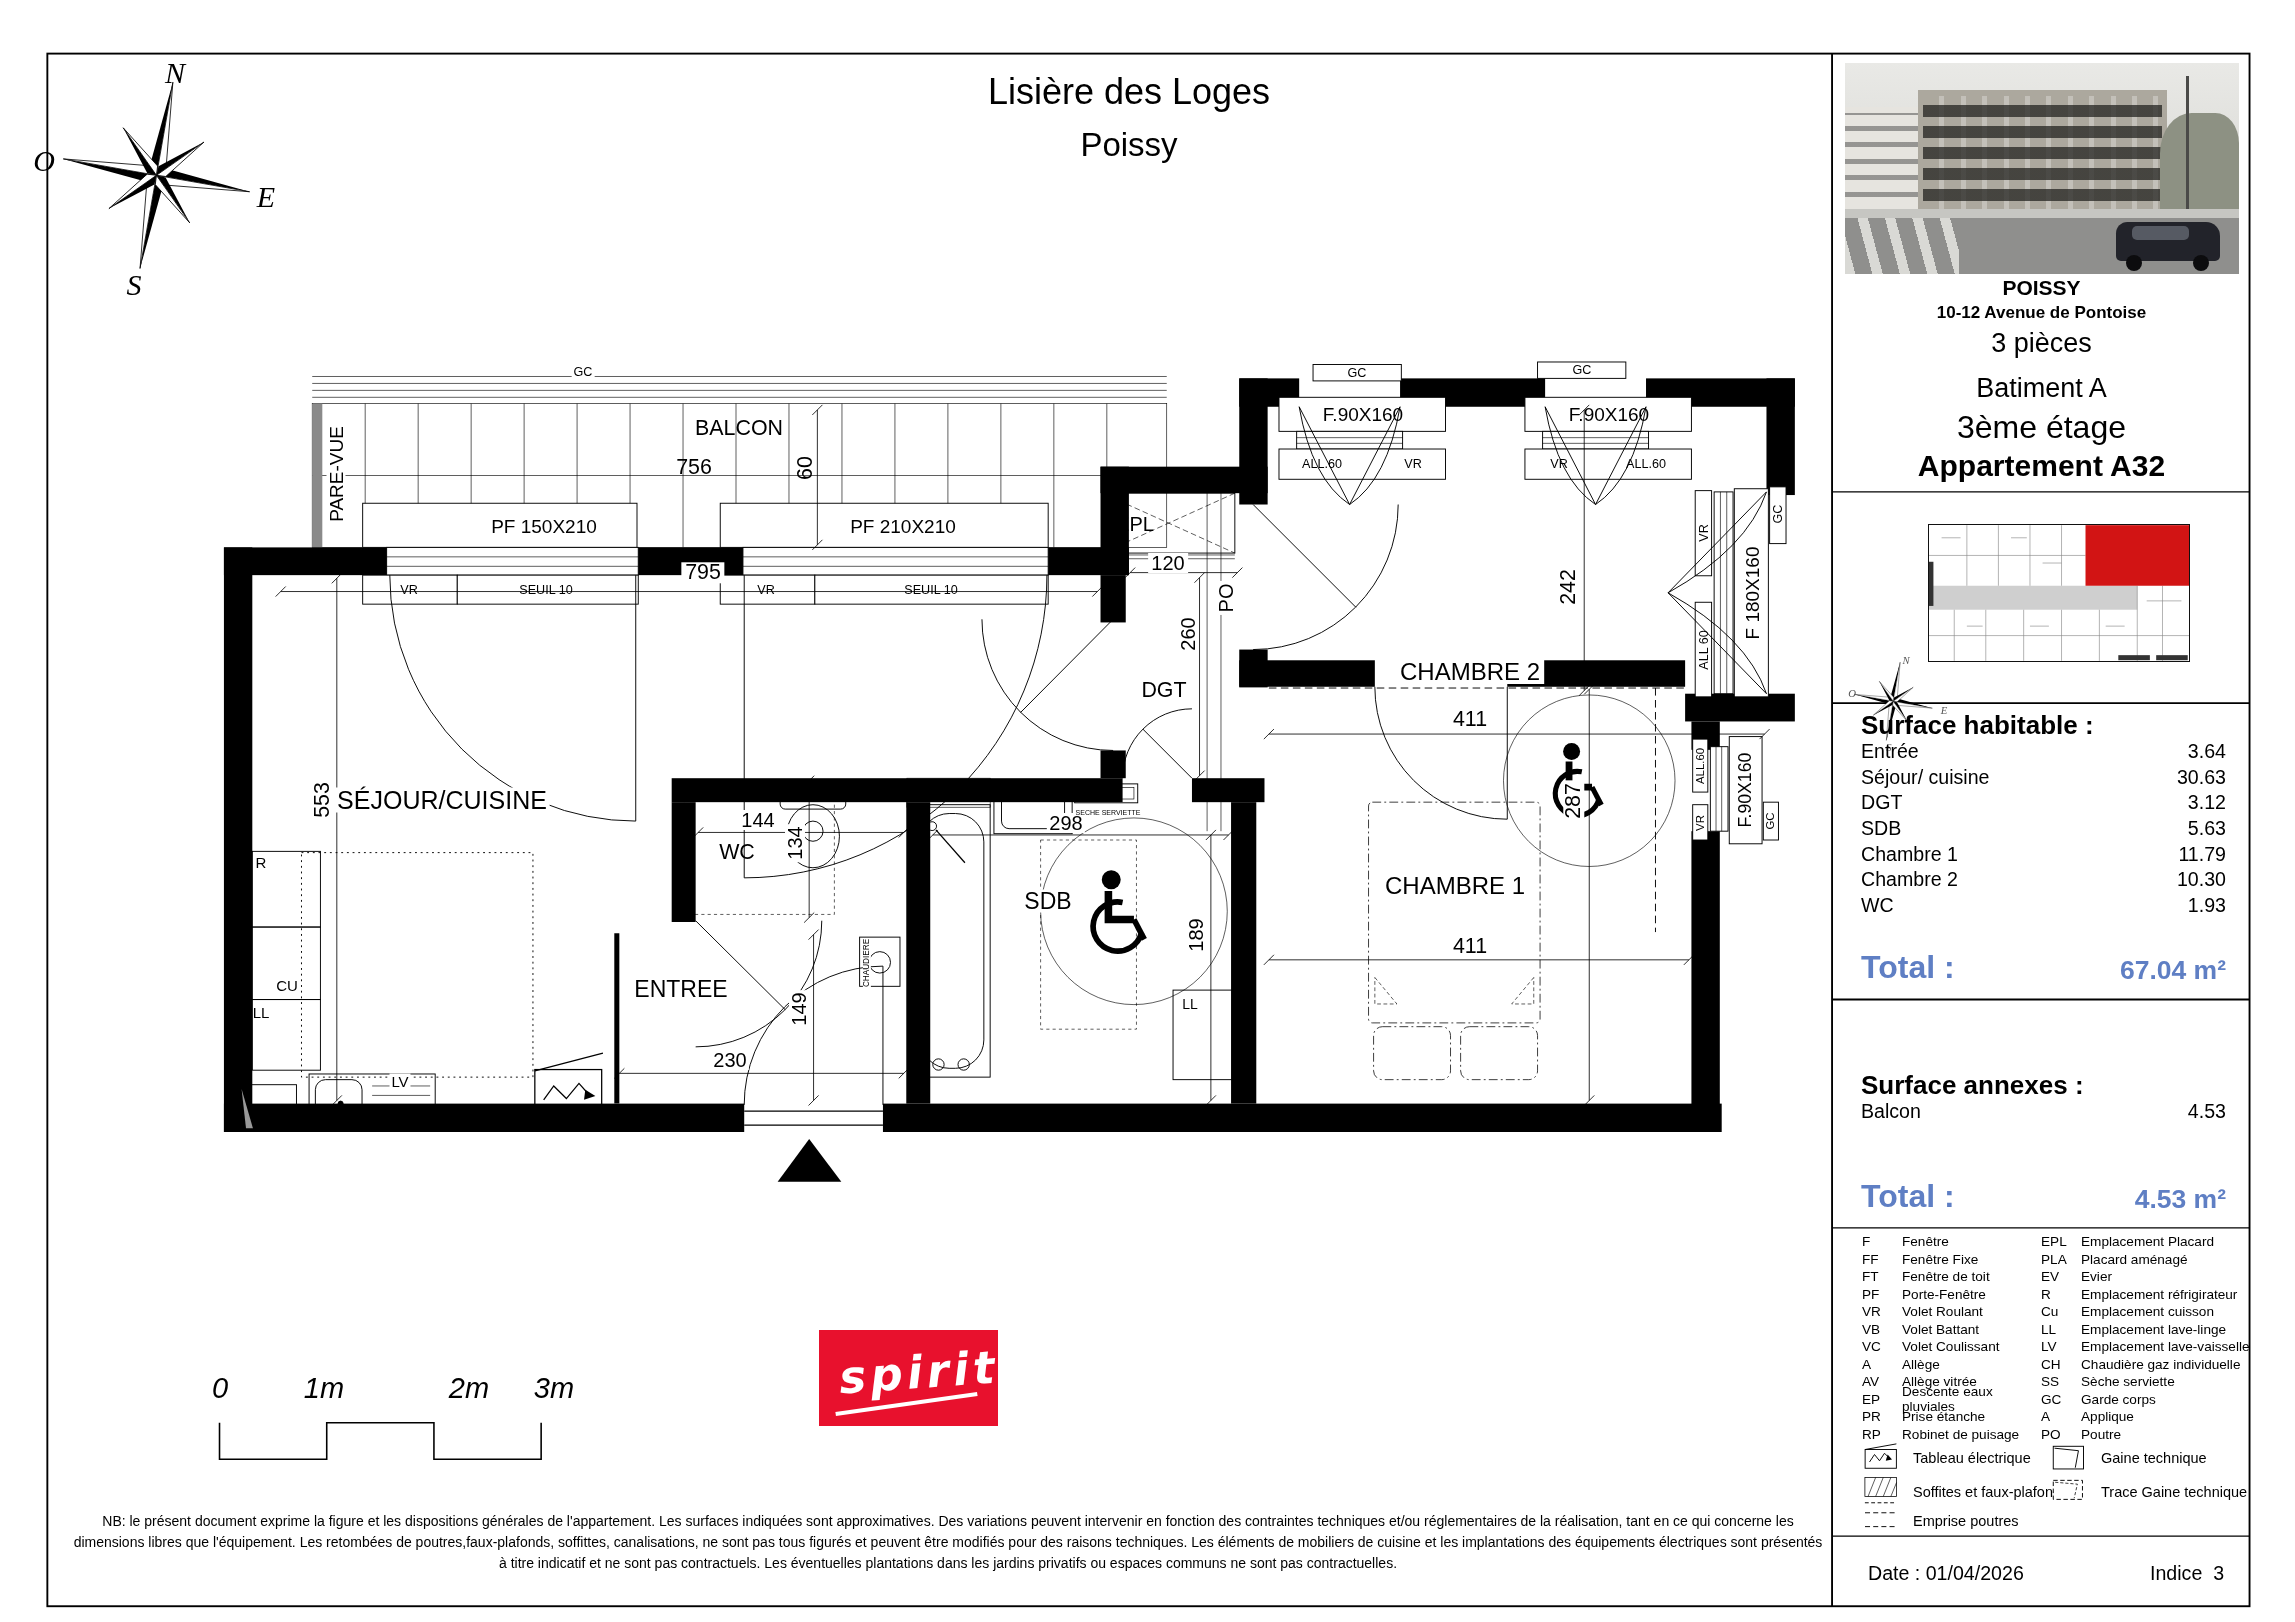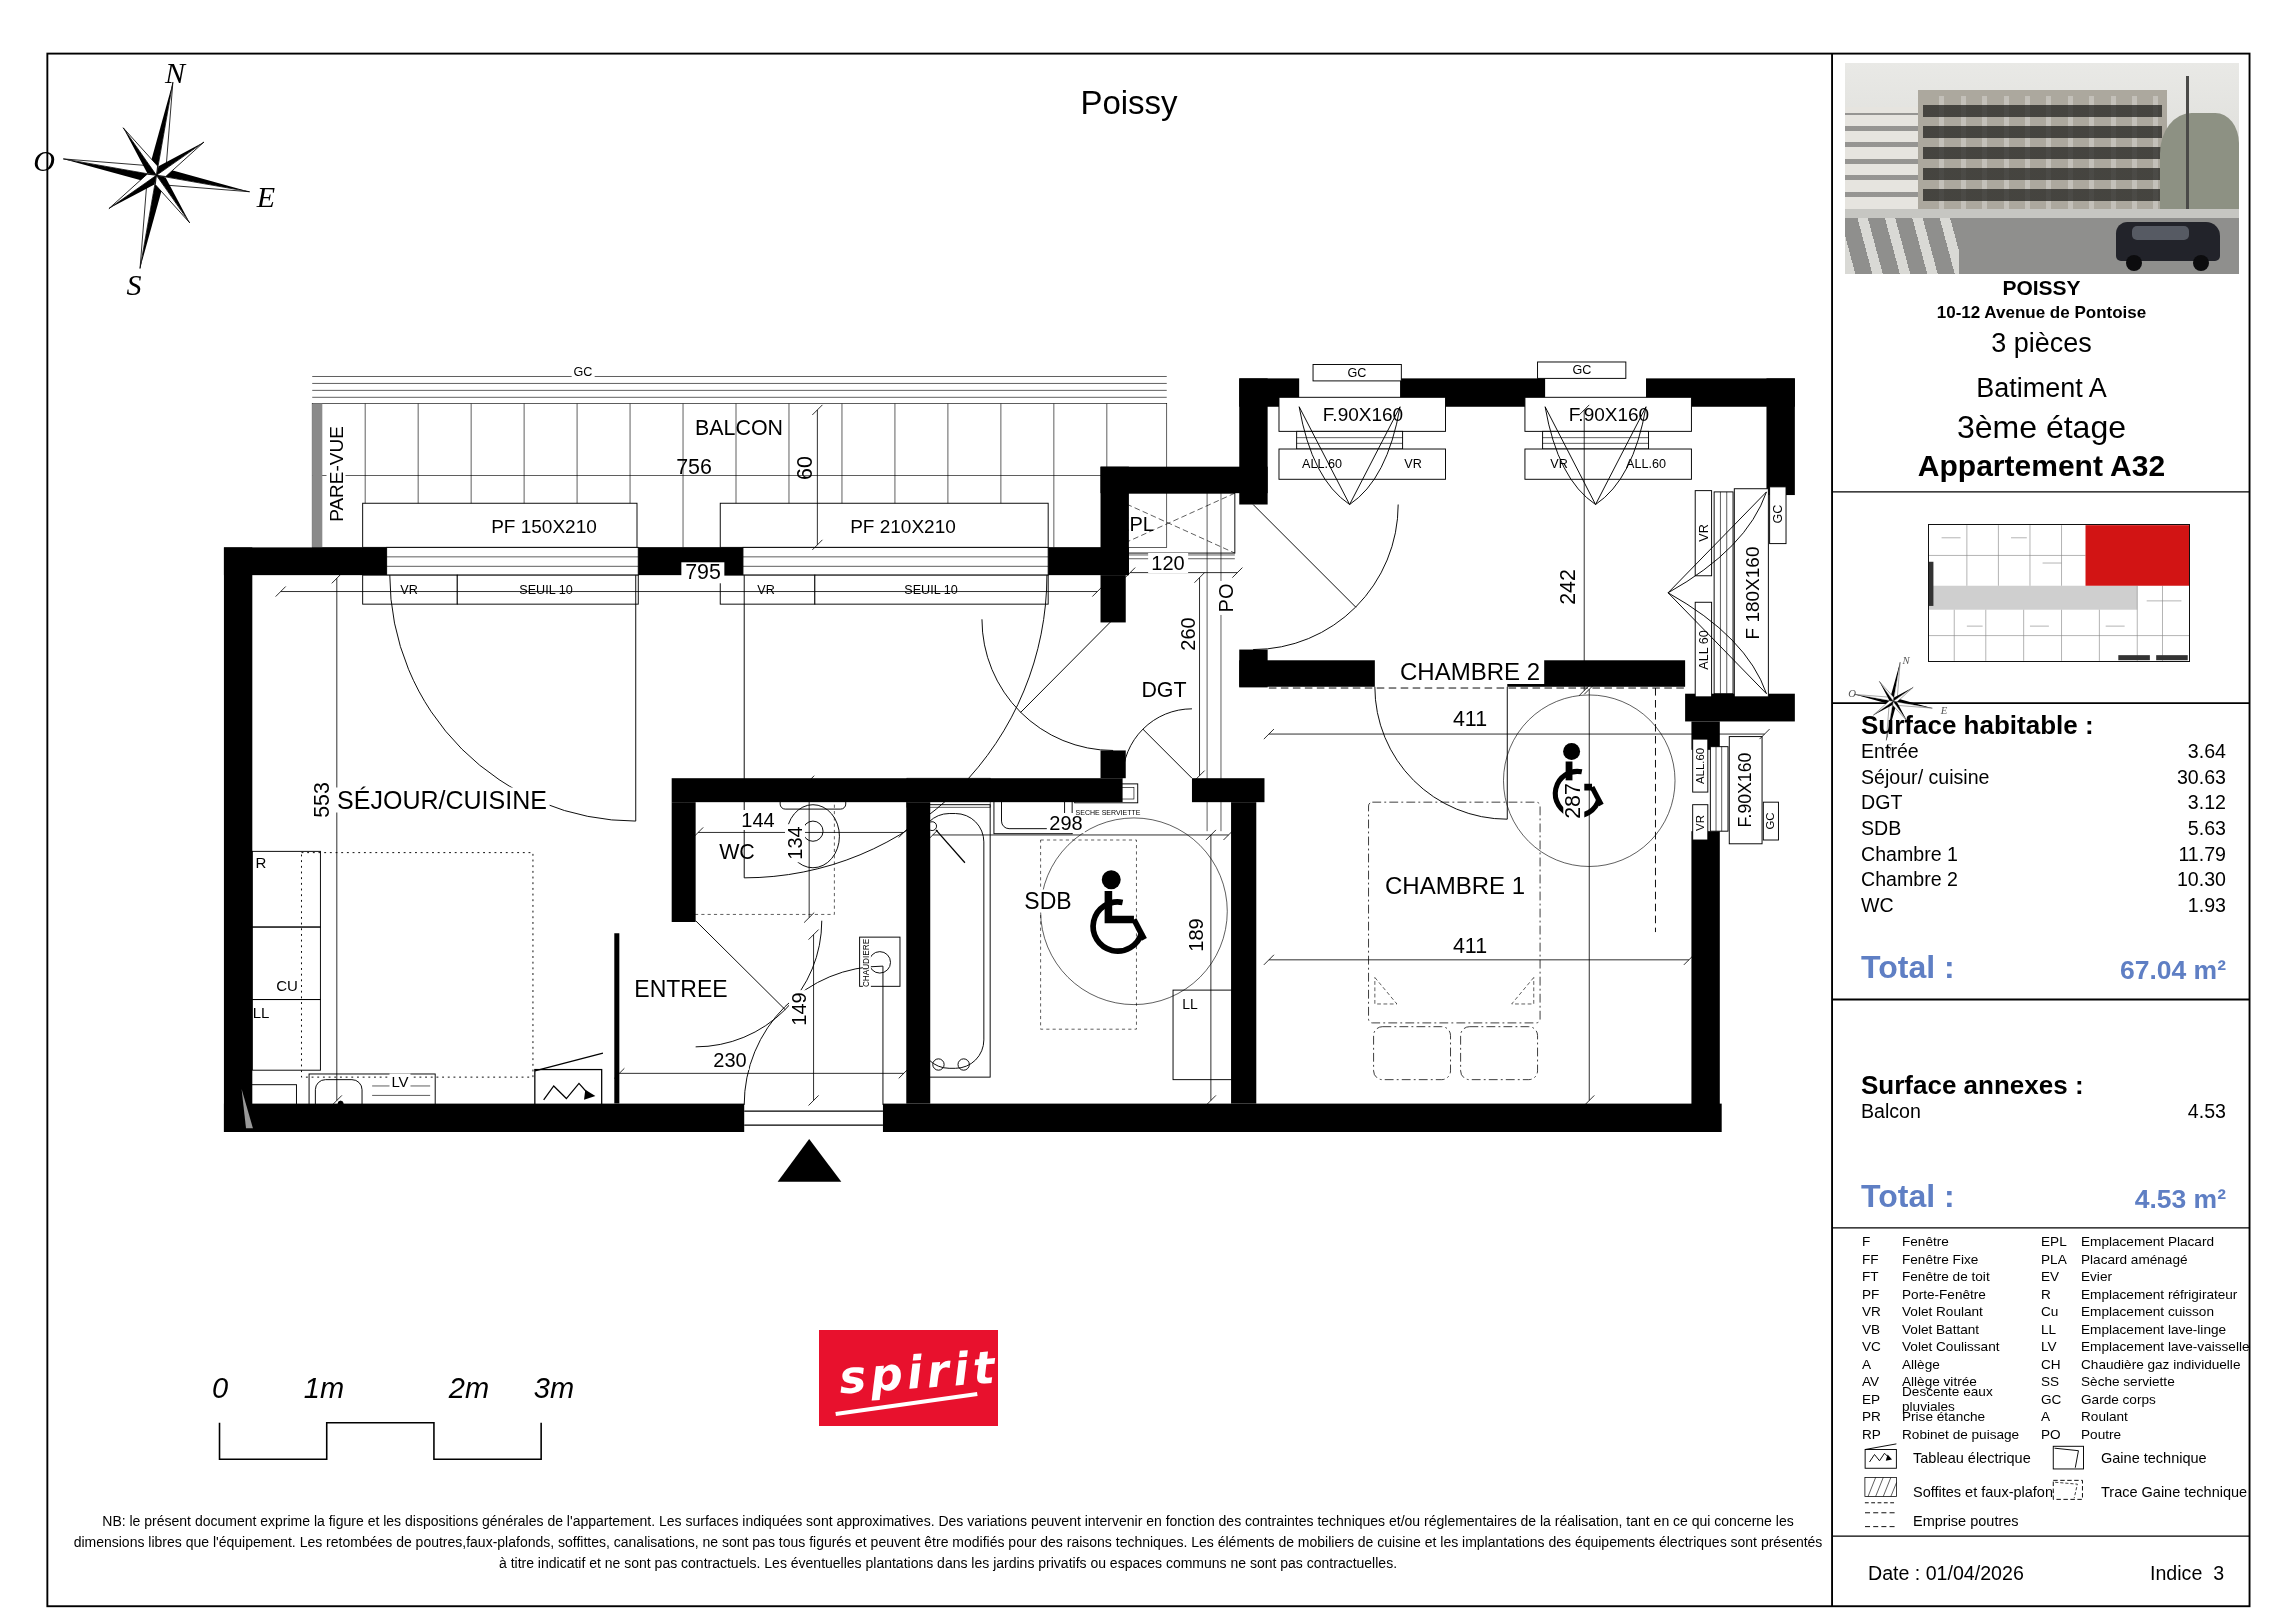--- a/index.html
+++ b/index.html
@@ -298,20 +298,21 @@
 <div class="lbl" style="left:175px;top:73px;font-size:30px;font-family:'Liberation Serif',serif;font-style:italic;">N</div>
 <div class="lbl" style="left:266px;top:197px;font-size:30px;font-family:'Liberation Serif',serif;font-style:italic;">E</div>
 <div class="lbl" style="left:134px;top:285px;font-size:30px;font-family:'Liberation Serif',serif;font-style:italic;">S</div>
 <div class="lbl" style="left:44px;top:161px;font-size:30px;font-family:'Liberation Serif',serif;font-style:italic;">O</div>
 <div class="lbl" style="left:1906px;top:660px;font-size:10.7px;color:#555;font-family:'Liberation Serif',serif;font-style:italic;">N</div>
 <div class="lbl" style="left:1944px;top:710px;font-size:10.7px;color:#555;font-family:'Liberation Serif',serif;font-style:italic;">E</div>
 <div class="lbl" style="left:1889px;top:747px;font-size:10.7px;color:#555;font-family:'Liberation Serif',serif;font-style:italic;">S</div>
 <div class="lbl" style="left:1852px;top:693px;font-size:10.7px;color:#555;font-family:'Liberation Serif',serif;font-style:italic;">O</div>
 
 <div class="abs title-wrap">
+  <div class="title-l1">Lisière des Loges</div>
   <div class="title-l2">Poissy</div>
 </div>
 
 <div class="lbl f34" style="left:739px;top:429px;">BALCON</div>
 <div class="lbl f34" style="left:694px;top:468px;">756</div>
 <div class="lbl rot f34" style="left:806px;top:468px;">60</div>
 <div class="lbl rot f30" style="left:336px;top:474px;background:#fff;">PARE-VUE</div>
 <div class="lbl f20" style="left:583px;top:372px;background:#fff;padding:0 1.9px;">GC</div>
 <div class="lbl f30" style="left:544px;top:526px;">PF 150X210</div>
 <div class="lbl f20" style="left:409px;top:590px;">VR</div>
@@ -582,21 +583,21 @@
       <span>Sèche serviette</span>
     </div>
 
     <div class="lrow">
       <span class="lab">GC</span>
       <span>Garde corps</span>
     </div>
 
     <div class="lrow">
       <span class="lab">A</span>
-      <span>Roulant</span>
+      <span>Applique</span>
     </div>
 
     <div class="lrow">
       <span class="lab">PO</span>
       <span>Poutre</span>
     </div>
   </div>
 
 <svg class="abs" style="left:1863px;top:1442px;" width="38" height="30" viewBox="0 0 60 48">
   <rect x="3" y="12" width="50" height="30" fill="#fff" stroke="#000" stroke-width="1.5"></rect>

